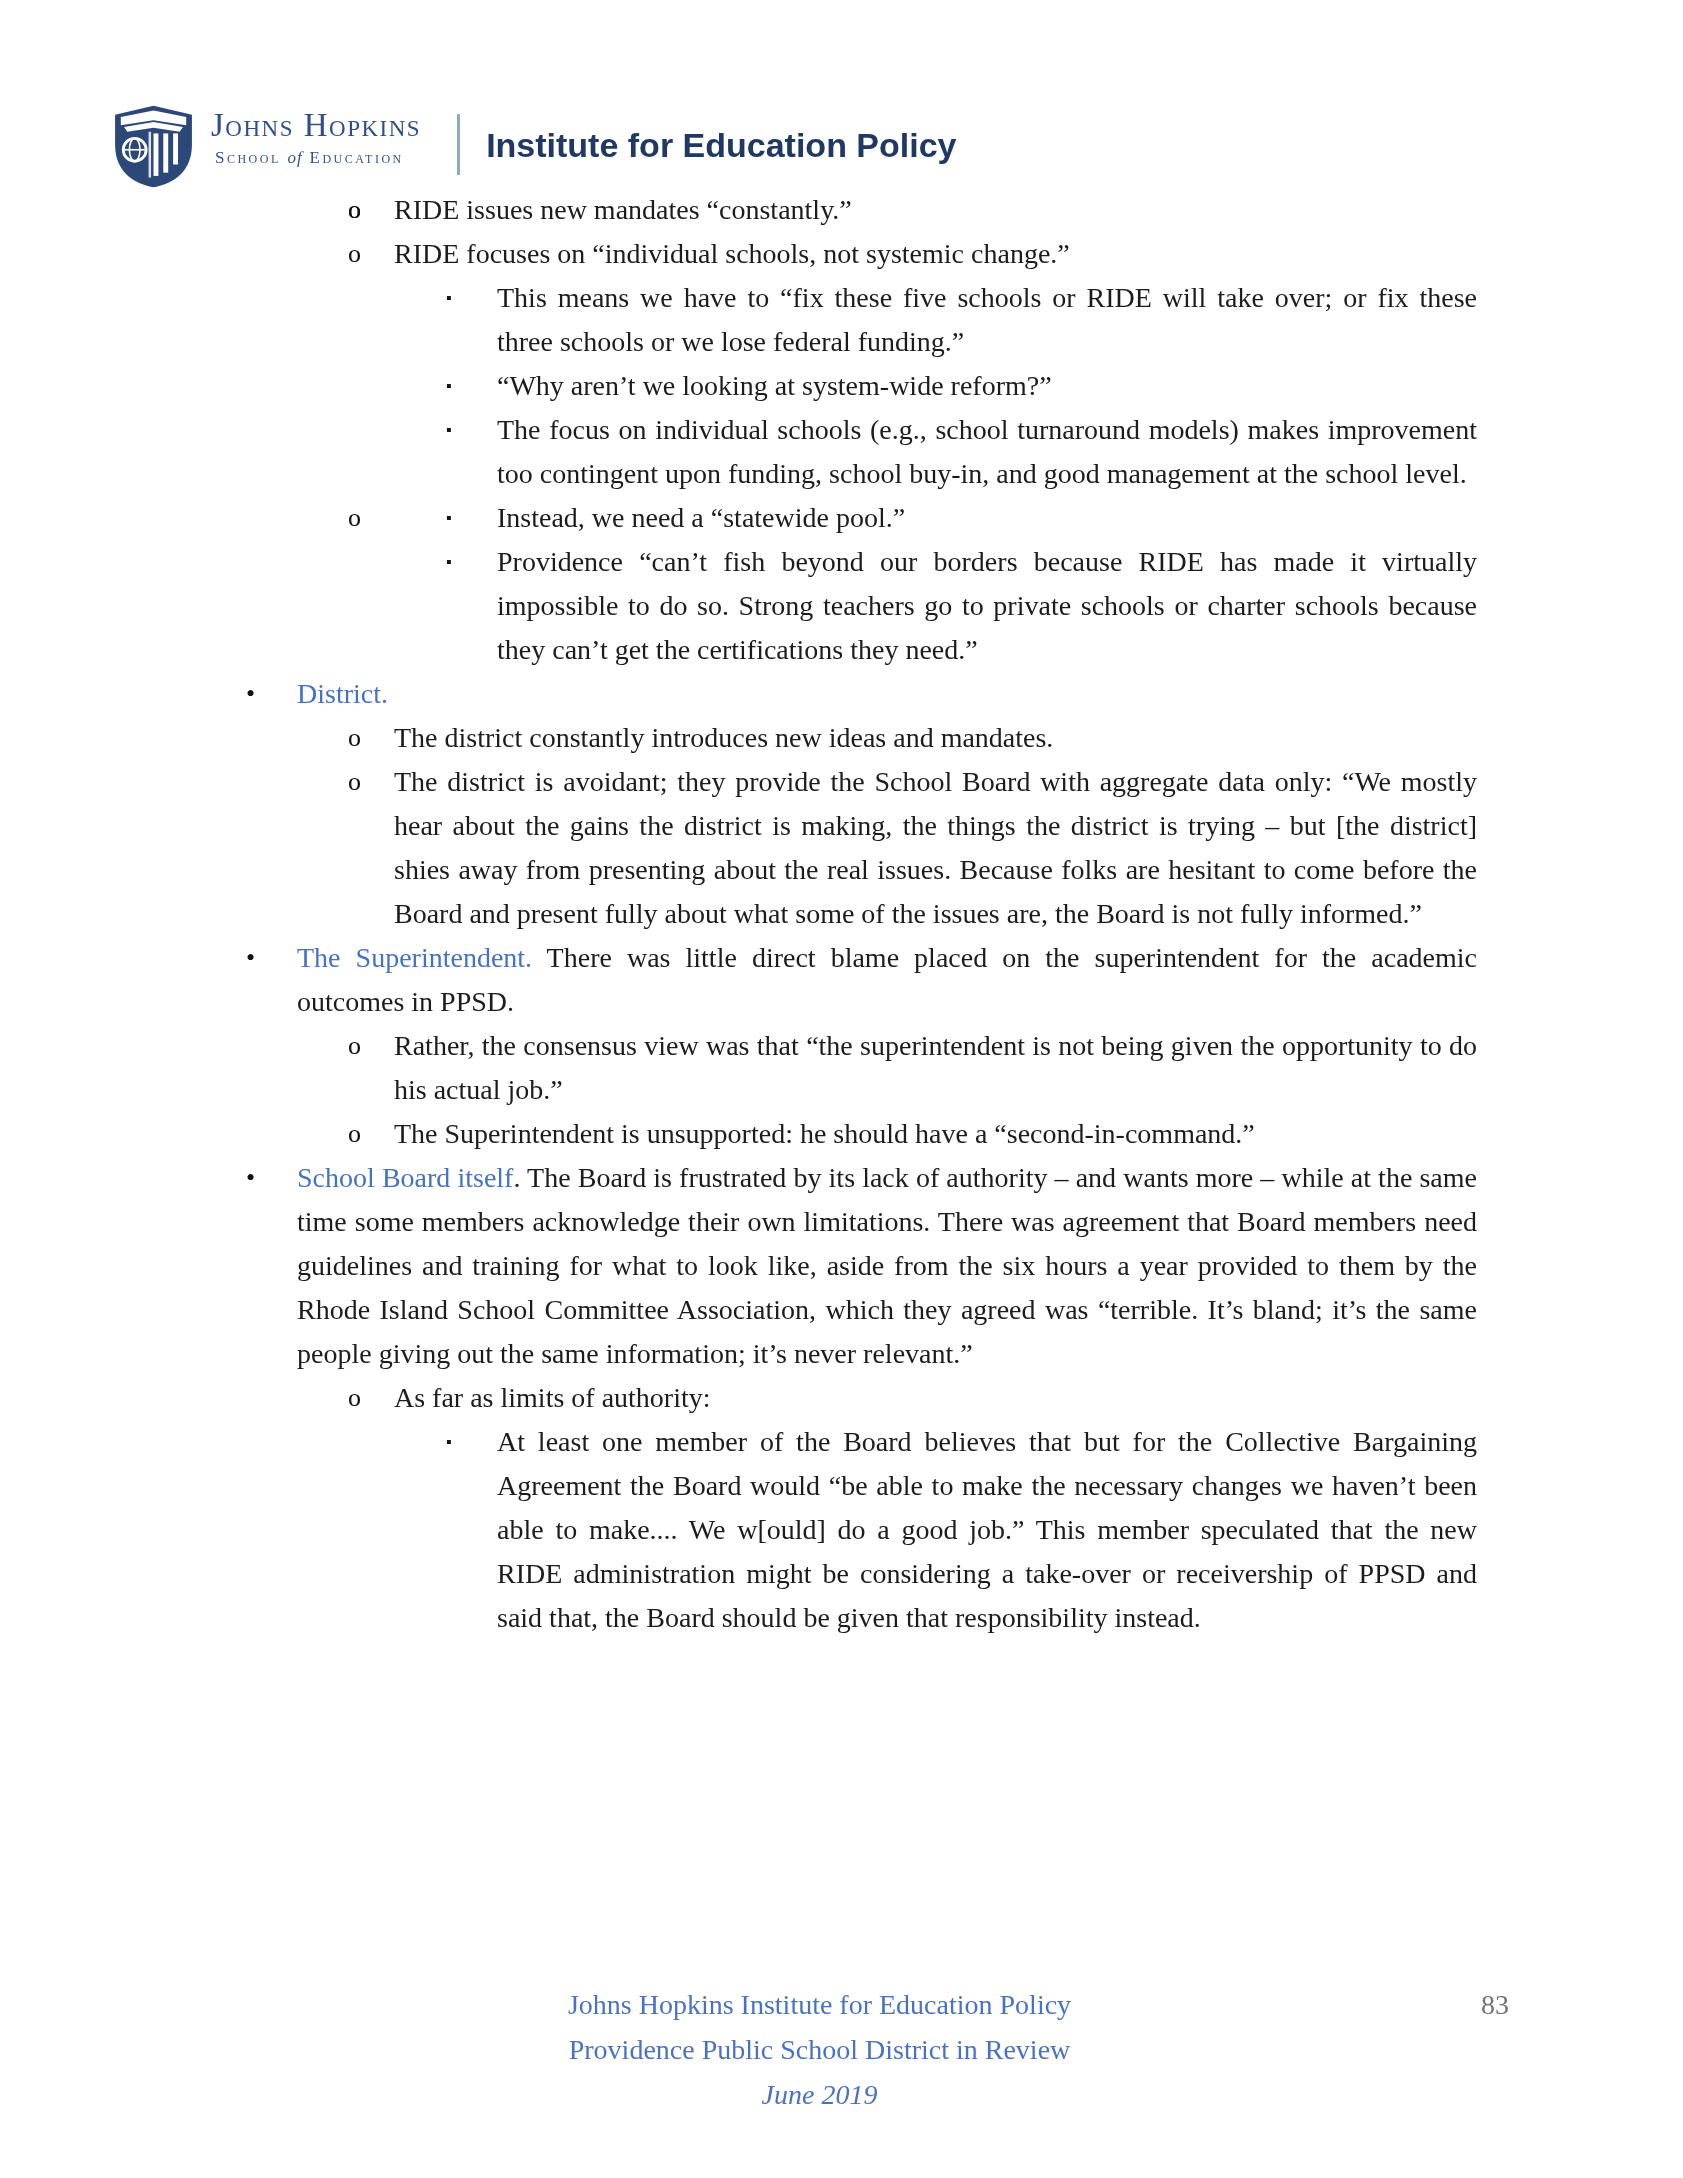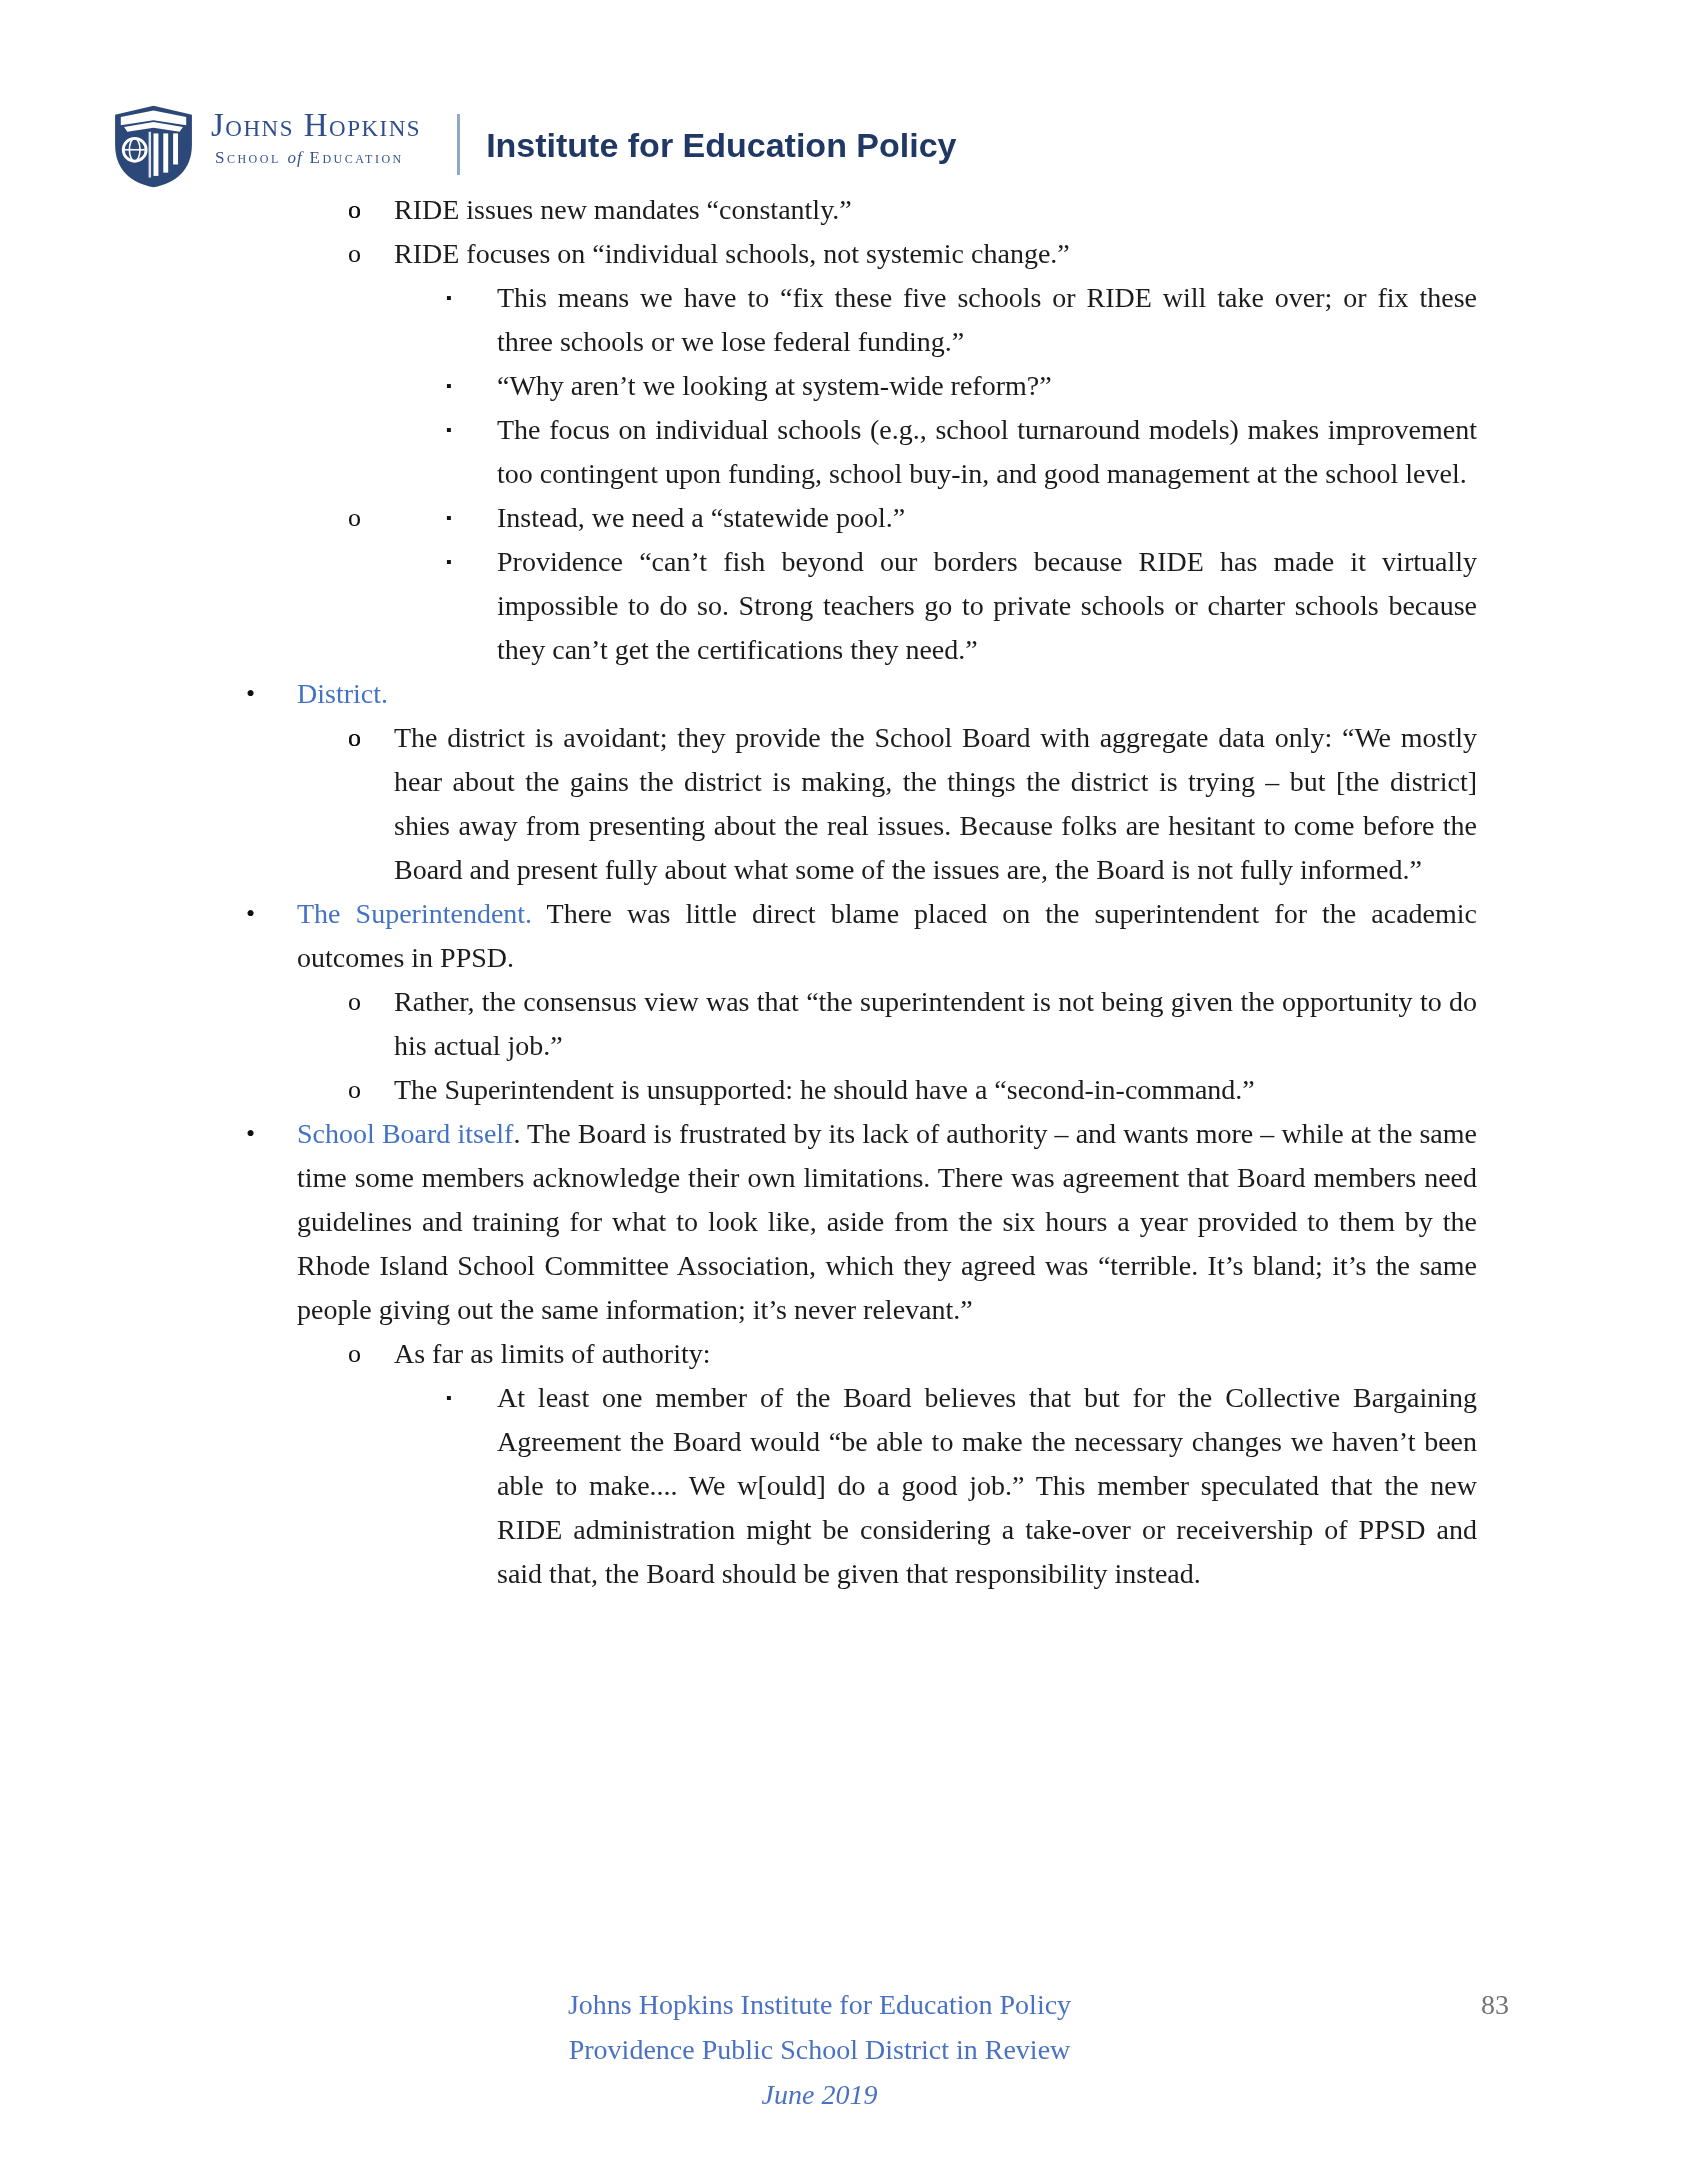--- a/index.html
+++ b/index.html
@@ -101,21 +101,21 @@
   <div class="li l3">
     <span class="marker">▪</span><span>Instead, we need a “statewide pool.”</span>
   </div>
   <div class="li l3">
     <span class="marker">▪</span><span>Providence “can’t fish beyond our borders because RIDE has made it virtually impossible to do so. Strong teachers go to private schools or charter schools because they can’t get the certifications they need.”</span>
   </div>
   <div class="li l1">
     <span class="marker">•</span><span class="lead">District.</span><span></span>
   </div>
   <div class="li l2">
-    <span class="marker">o</span>
+    <span class="marker">o</span><span>The district constantly introduces new ideas and mandates.</span>
   </div>
   <div class="li l2">
     <span class="marker">o</span><span>The district is avoidant; they provide the School Board with aggregate data only: “We mostly hear about the gains the district is making, the things the district is trying – but [the district] shies away from presenting about the real issues. Because folks are hesitant to come before the Board and present fully about what some of the issues are, the Board is not fully informed.”</span>
   </div>
   <div class="li l1">
     <span class="marker">•</span><span class="lead">The Superintendent.</span><span> There was little direct blame placed on the superintendent for the academic outcomes in PPSD.</span>
   </div>
   <div class="li l2">
     <span class="marker">o</span><span>Rather, the consensus view was that “the superintendent is not being given the opportunity to do his actual job.”</span>
   </div>

